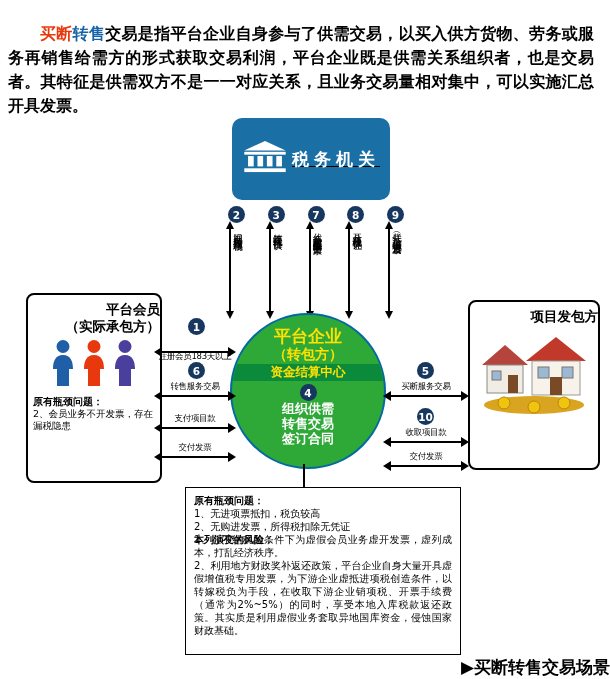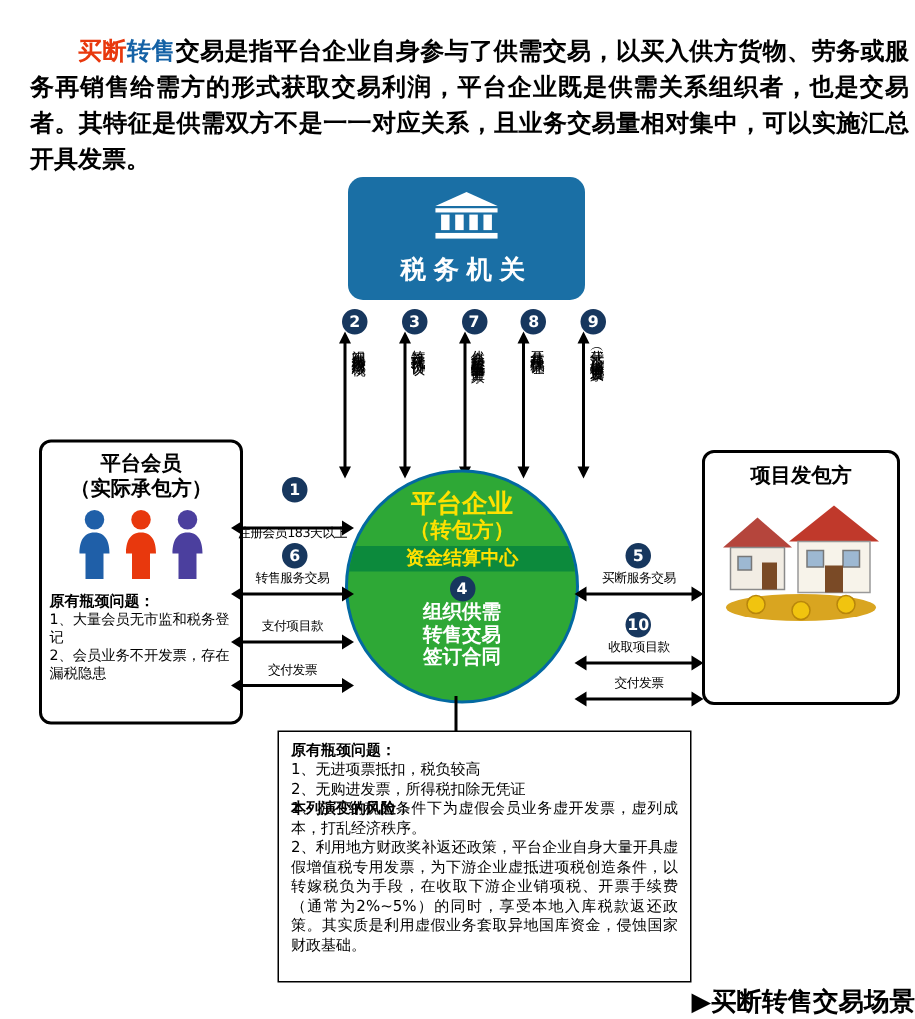--- a/index.html
+++ b/index.html
@@ -1,27 +1,27 @@
 <!DOCTYPE html>
 <html><head>
 <meta charset="utf-8">
 <style>
   html,body{margin:0;padding:0;background:#fff;}
   .stage{position:relative;width:610px;height:679px;background:#fff;overflow:hidden;
          font-family:"DejaVu Sans","Liberation Sans",sans-serif;color:#000;}
 
   
-  .intro{position:absolute;top:6px;left:20px;width:586px;font-size:16px;line-height:24px;
+  .intro{position:absolute;top:6px;left:8px;width:586px;font-size:16px;line-height:24px;
          text-indent:2em;font-weight:600;text-align:justify;}
   .hl-red{color:#e8380d;font-weight:bold;}
   .hl-blue{color:#1562a6;font-weight:bold;}
 
   
   .taxbox{position:absolute;left:232px;top:118px;width:158px;height:82px;background:#1a6fa5;
-          border-radius:10px;display:flex;flex-direction:column;align-items:center;justify-content:center;gap:4px;}
+          border-radius:10px;display:flex;flex-direction:row;align-items:center;justify-content:center;gap:4px;text-decoration:underline;}
   .taxlabel{color:#fff;font-weight:bold;font-size:17px;letter-spacing:5px;}
 
   
   .numc{display:inline-flex;align-items:center;justify-content:center;width:17px;height:17px;
         border-radius:50%;background:#17375e;color:#fff;font-size:10.5px;font-weight:bold;flex:0 0 auto;}
 
   
   .vcols{position:absolute;left:228px;top:206px;width:176px;display:flex;justify-content:space-between;}
   .vcol{display:flex;flex-direction:column;align-items:center;}
   .vcol-body{display:flex;flex-direction:row;align-items:flex-start;gap:2px;margin-top:3px;}
@@ -39,21 +39,21 @@
   .c-sub{color:#ffe100;font-weight:bold;font-size:14px;line-height:16px;}
   .c-band{width:100%;background:#0c8a3c;color:#ffe100;font-weight:bold;font-size:12.5px;
           text-align:center;padding:0 0;margin-top:2px;}
   .c-num{margin-top:3px;}
   .c-line{color:#fff;font-weight:bold;font-size:13px;line-height:15px;}
 
   
   .sidebox{position:absolute;background:#fff;border:2px solid #000;border-radius:8px;}
   .leftbox{left:26px;top:293px;width:132px;height:186px;}
   .rightbox{left:468px;top:300px;width:128px;height:166px;font-family:Liberation Serif, serif;}
-  .box-title{font-weight:bold;font-size:13.5px;line-height:17px;text-align:center;margin-top:6px;}
+  .box-title{font-weight:bold;font-size:13.5px;line-height:17px;text-align:right;margin-top:6px;}
   .persons{display:flex;justify-content:center;gap:5px;margin-top:4px;}
   .problems{margin-top:5px;padding:0 5px;font-size:9.5px;line-height:12px;}
   .problems .ptitle{font-weight:bold;font-size:10px;}
 
   
   .flow-num{position:absolute;}
   .flow-label{position:absolute;text-align:center;font-size:8.5px;line-height:11px;white-space:nowrap;letter-spacing:-0.3px;}
   .arrow-h{position:absolute;height:2px;background:#000;}
   .arrow-h::before{content:"";position:absolute;left:-7px;top:-4px;border-top:5px solid transparent;
                    border-bottom:5px solid transparent;border-right:8px solid #000;}
@@ -151,21 +151,20 @@
       </span>
       <span style="color:#4b3f9e;">
         <svg width="26" height="48" viewBox="0 0 26 48" fill="currentColor">
             <circle cx="13" cy="7.5" r="6.5"></circle>
             <path d="M13 16 C5 16 3 23 3 30 L7 30 L7 47 L19 47 L19 30 L23 30 C23 23 21 16 13 16 Z"></path>
           </svg>
       </span>
     </div>
     <div class="problems">
       <div class="ptitle">原有瓶颈问题：</div>
-      <div>1、大量会员无市监和税务登记</div>
       <div>2、会员业务不开发票，存在漏税隐患</div>
     </div>
   </div>
 
   <div class="sidebox rightbox">
     <div class="box-title">项目发包方</div>
     <div style="display:flex;justify-content:center;margin-top:4px;">
       <svg width="112" height="92" viewBox="0 0 112 92">
         <polygon points="4,36 27,16 50,36" fill="#b5453c"></polygon>
         <rect x="9" y="36" width="36" height="28" fill="#f2ede4" stroke="#8a8a8a"></rect>

